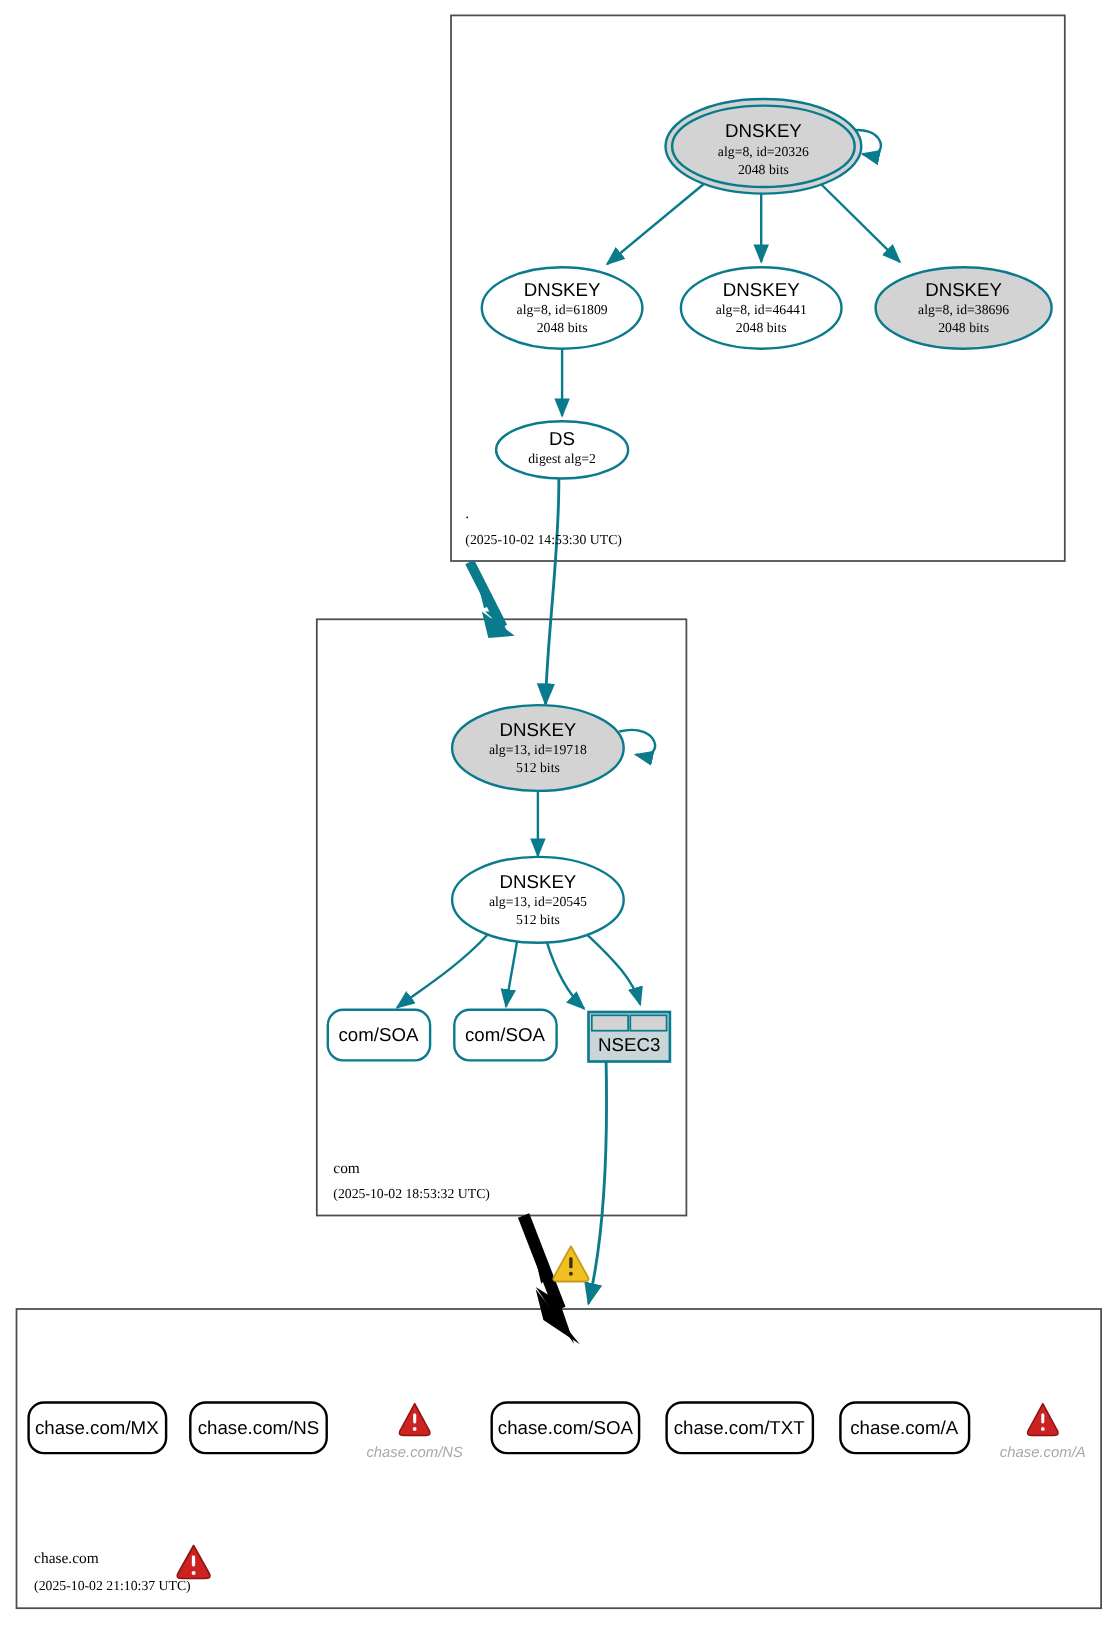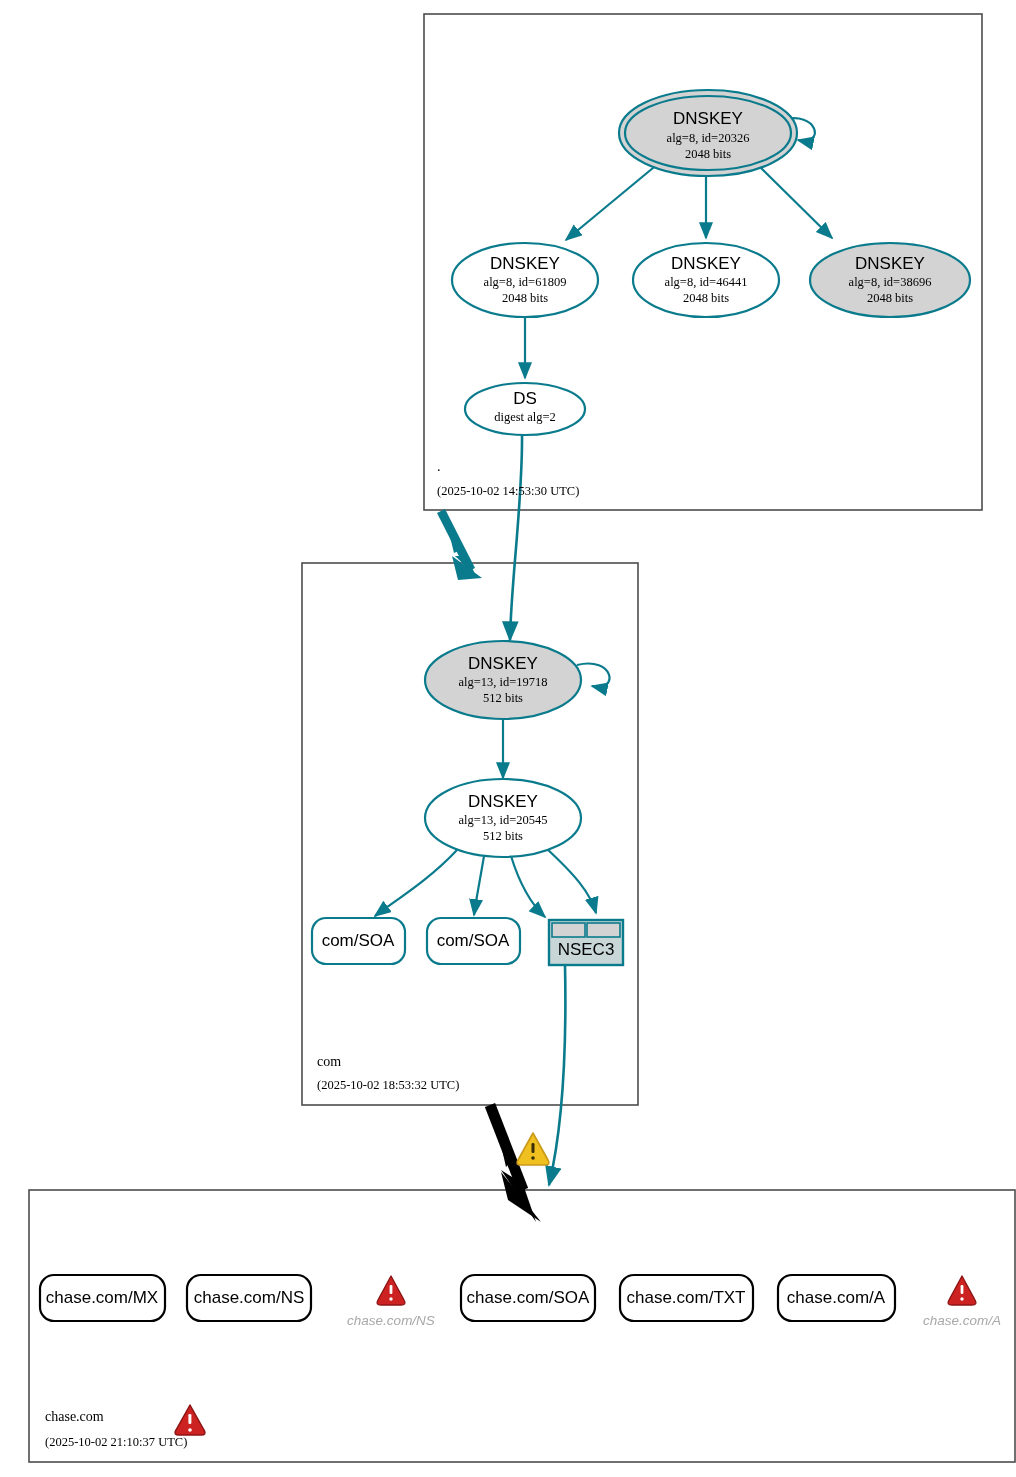--- a/index.html
+++ b/index.html
@@ -1,18 +1,18 @@
 <!DOCTYPE html>
 <html><head>
 <meta charset="utf-8">
 <style>
   html,body{margin:0;padding:0;background:#ffffff;}
   body{width:1016px;height:1477px;position:relative;overflow:hidden;
        font-family:"Liberation Sans",sans-serif;}
-  #stage{position:absolute;left:14px;top:0;width:888px;height:1477px;}
+  #stage{position:absolute;left:0;top:0;width:888px;height:1477px;}
   svg.layer{position:absolute;left:0;top:0;width:1016px;height:1477px;
             overflow:visible;pointer-events:none;}
   text{dominant-baseline:middle;}
   .t-title{font-family:"Liberation Sans",sans-serif;font-size:17px;fill:#000;}
   .t-sub{font-family:"Liberation Serif",serif;font-size:12.5px;fill:#000;}
   .t-zone{font-family:"Liberation Serif",serif;font-size:14px;fill:#000;}
   .t-zone-ts{font-family:"Liberation Serif",serif;font-size:12.5px;fill:#000;}
   .t-rr{font-family:"Liberation Sans",sans-serif;font-size:17px;fill:#000;}
   .t-err{font-family:"Liberation Sans",sans-serif;font-size:13.5px;
          font-style:italic;fill:#a8a8a8;}

